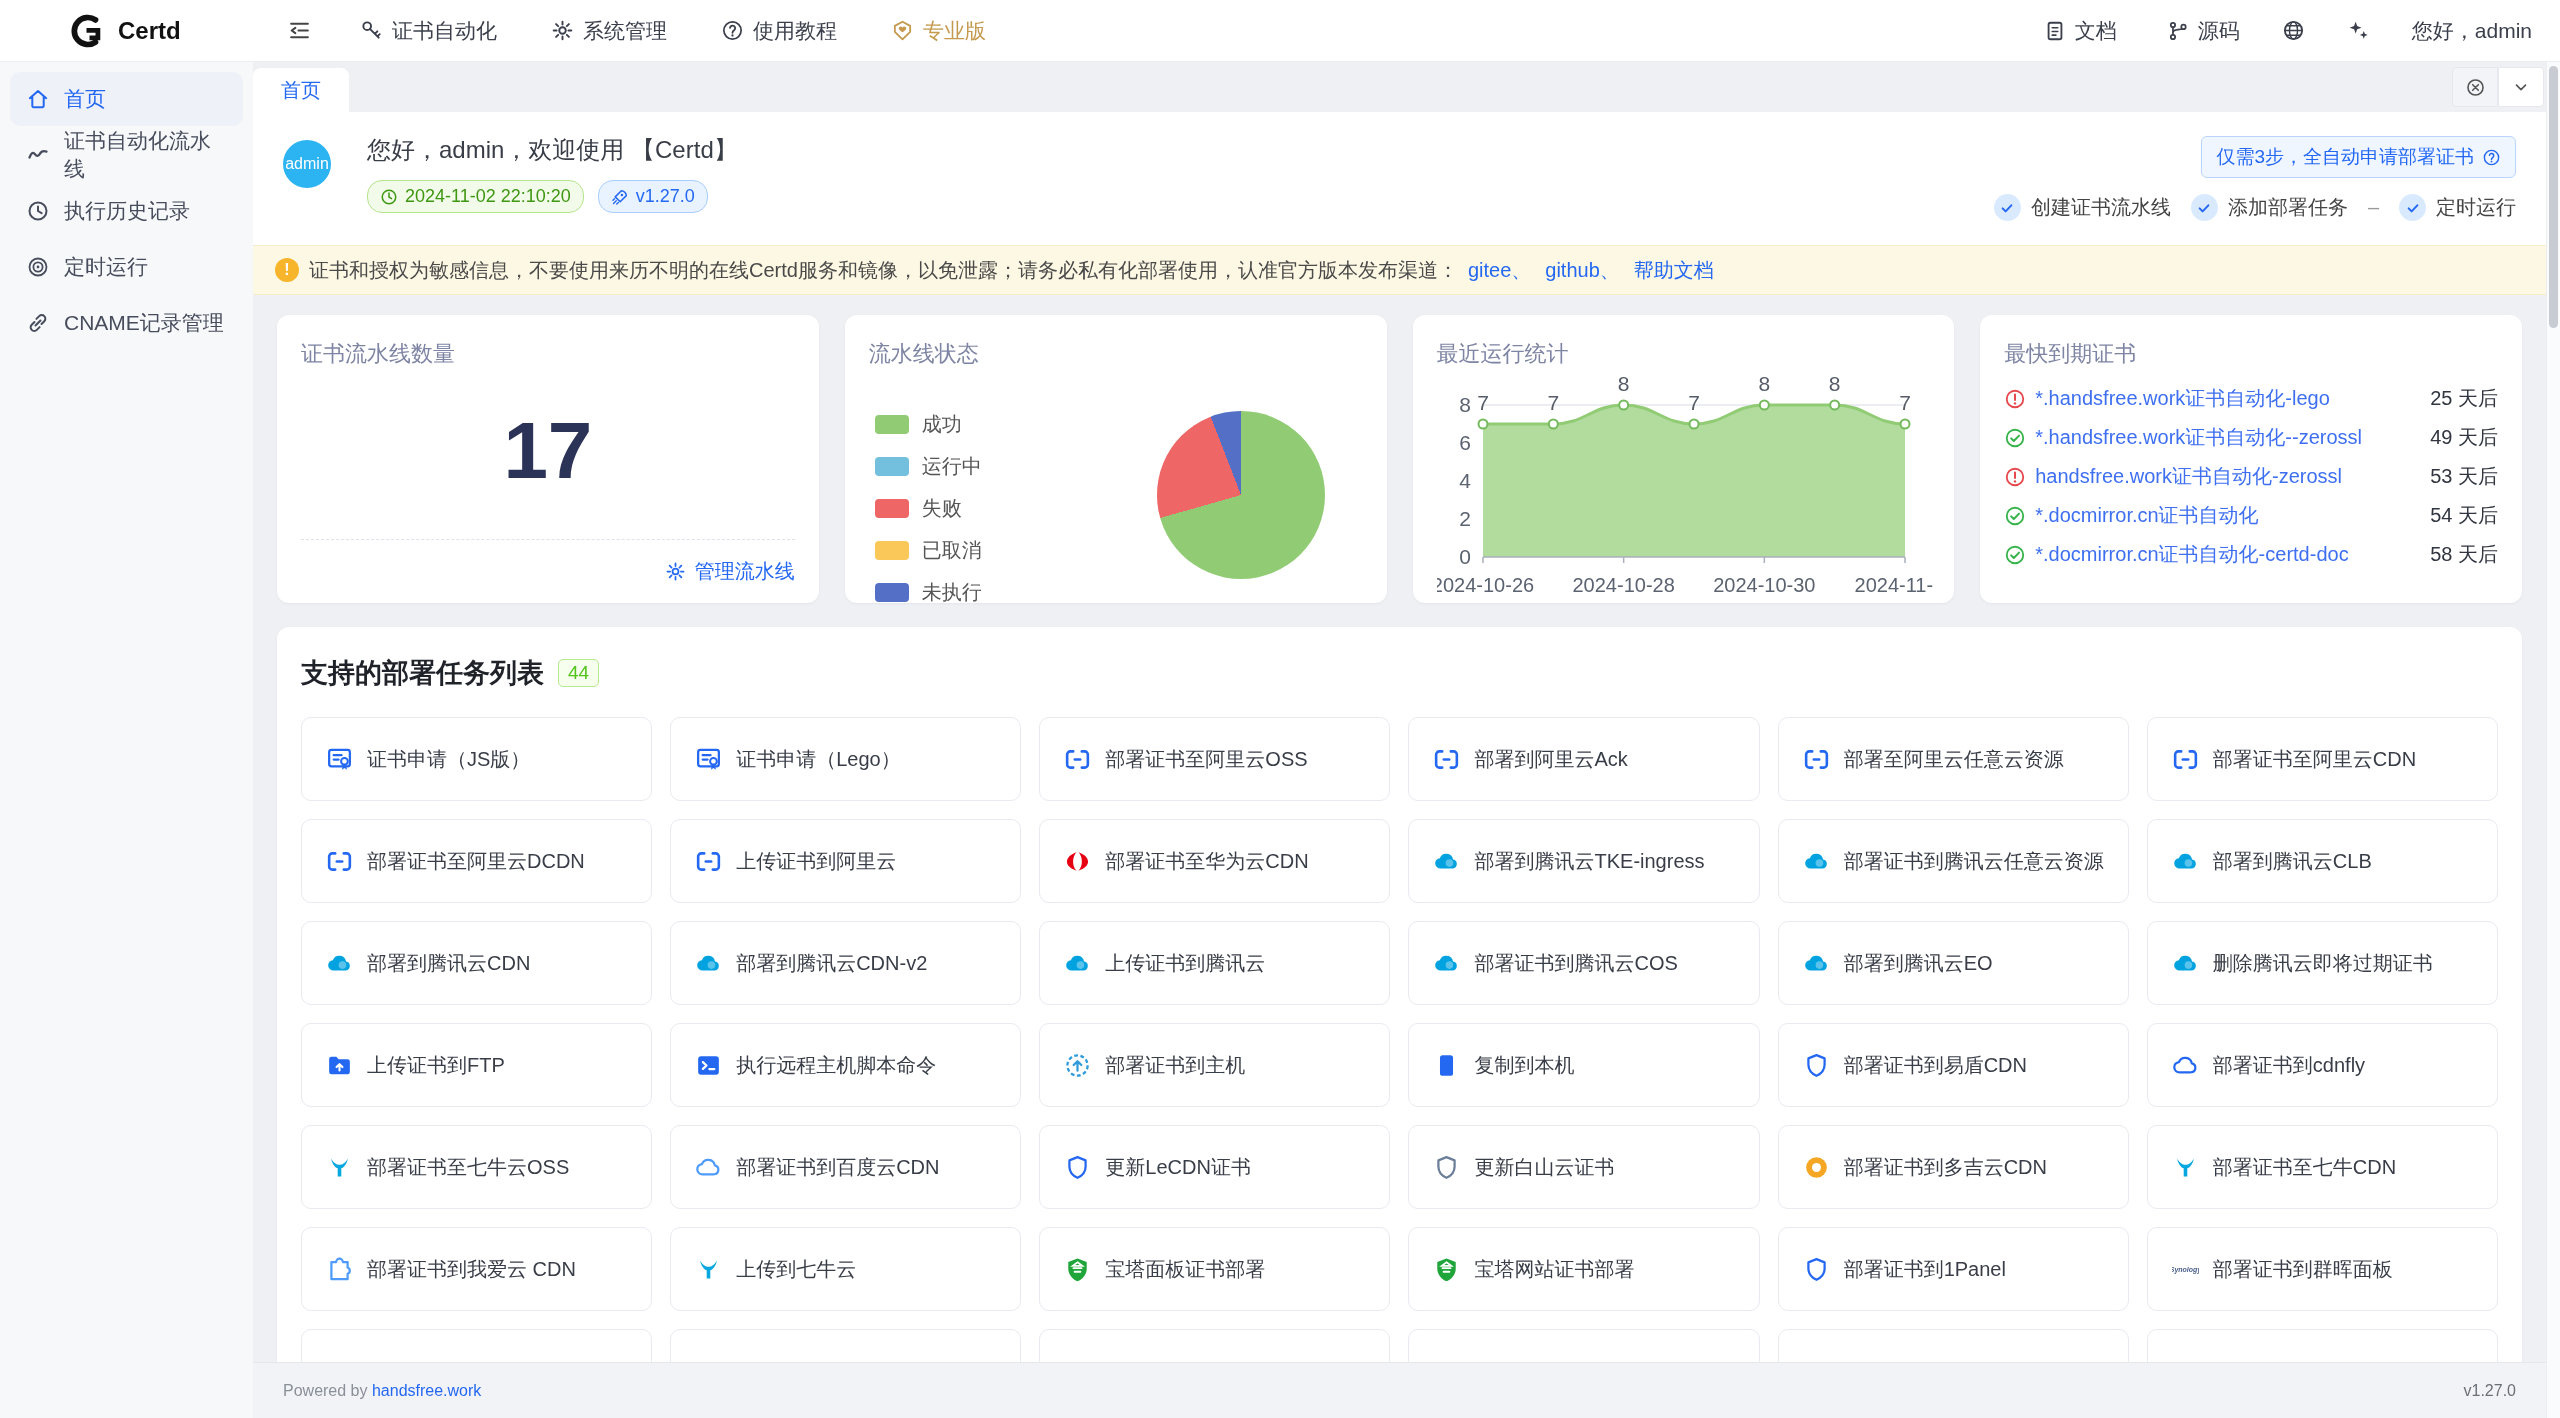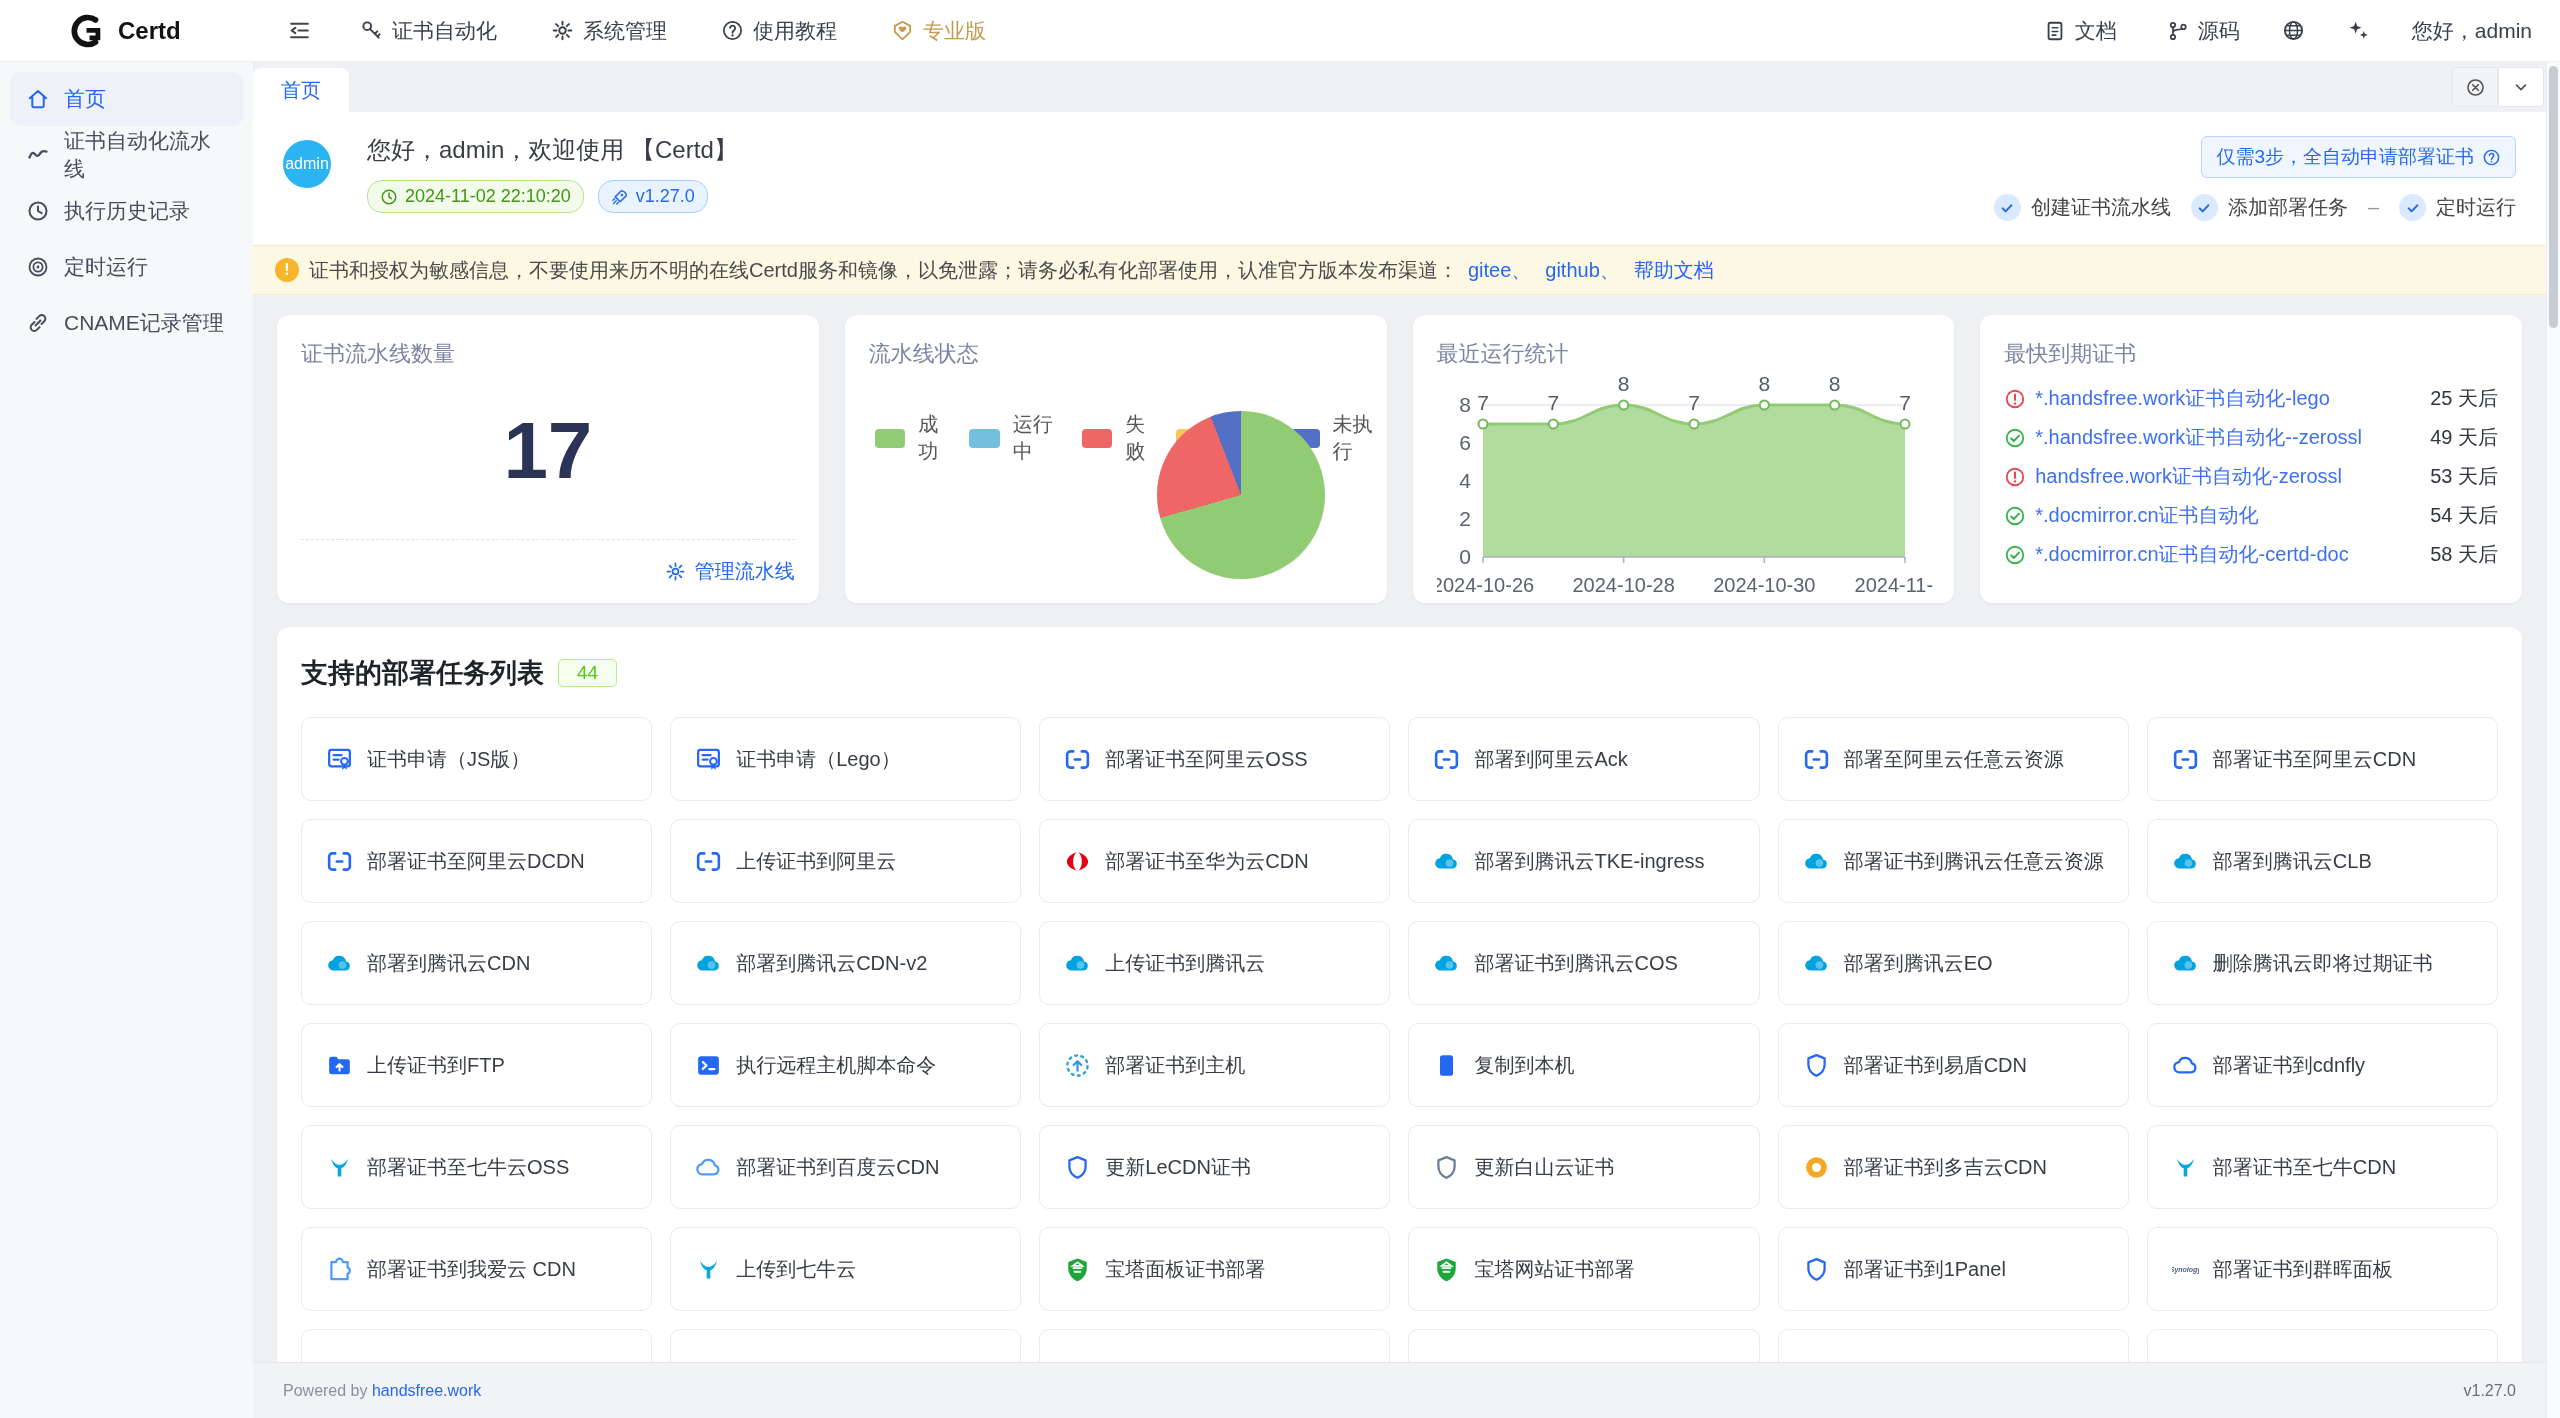--- a/index.html
+++ b/index.html
@@ -51,33 +51,33 @@
 
   .notice{height:50px;background:#fdf8e3;border-top:1px solid #f5ecc8;border-bottom:1px solid #f5ecc8;display:flex;align-items:center;padding:0 22px;font-size:20px;color:#4a4a4a;gap:10px}
   .notice a{color:#2468f2;text-decoration:none;cursor:pointer}
   .warn-dot{width:24px;height:24px;flex:none;border-radius:50%;background:#f7b52c;color:#fff;display:flex;align-items:center;justify-content:center;font-weight:bold;font-size:16px}
 
   .stats{display:grid;grid-template-columns:repeat(4,1fr);gap:26px;margin:20px 24px 0;height:288px}
   .card{background:#fff;border-radius:12px;box-shadow:0 1px 3px rgba(20,30,60,.05);position:relative;padding:24px;overflow:hidden}
   .card-title{font-size:22px;color:#7e84a3}
   .big-num{position:absolute;top:54px;left:0;right:0;bottom:70px;display:flex;align-items:center;justify-content:center;font-size:80px;font-weight:bold;color:#2b3356}
   .card-foot{position:absolute;left:24px;right:24px;bottom:0;height:64px;border-top:1px dashed #dfe2ea;display:flex;align-items:center;justify-content:flex-end;gap:9px;color:#2468f2;font-size:20px;cursor:pointer}
-  .legend{position:absolute;left:30px;top:96px;display:flex;flex-direction:row;gap:15px}
+  .legend{position:absolute;left:30px;top:96px;display:flex;flex-direction:column;gap:15px}
   .legend-item{display:flex;align-items:center;gap:13px;font-size:20px;color:#555}
   .swatch{width:34px;height:19px;border-radius:4px}
   .pie{position:absolute;right:62px;top:96px;width:168px;height:168px;border-radius:50%}
   .exp-list{margin-top:16px;display:flex;flex-direction:column;gap:12px}
   .exp-row{display:flex;align-items:center;gap:9px}
   .exp-name{font-size:20px;color:#3d6ff0;cursor:pointer;flex:1;white-space:nowrap;overflow:hidden;text-overflow:ellipsis}
   .exp-days{font-size:20px;color:#303540;white-space:nowrap}
 
   .tasks{margin:24px 24px 0;background:#fff;border-radius:12px;padding:28px 24px;box-shadow:0 1px 3px rgba(20,30,60,.05)}
   .tasks-head{display:flex;align-items:center;gap:14px;margin-bottom:26px}
   .tasks-title{font-size:27px;font-weight:bold;color:#1f2329}
-  .tasks-count{font-size:19px;color:#52c41a;background:#f6ffed;border:1px solid #b7eb8f;border-radius:5px;padding:2px 18px}
+  .tasks-count{font-size:19px;color:#52c41a;background:#f6ffed;border:1px solid #b7eb8f;border-radius:5px;padding:2px 9px}
   .task-grid{display:grid;grid-template-columns:repeat(6,1fr);gap:18px}
   .task-card{height:84px;border:1px solid #e8eaef;border-radius:10px;background:#fff;display:flex;align-items:center;gap:14px;padding:0 10px 0 24px;cursor:pointer}
   .task-label{font-size:20px;color:#383d47;white-space:nowrap;overflow:hidden;text-overflow:ellipsis}
 
   
   .footer{position:absolute;left:253px;right:14px;bottom:0;height:56px;background:#f2f3f6;border-top:1px solid #e6e7eb;display:flex;align-items:center;padding:0 30px;font-size:16px;color:#8a8f99;z-index:25}
   .footer a{color:#2468f2;text-decoration:none;cursor:pointer}
   .footer .ver{margin-left:auto;color:#6b7077}
   .scrollbar{position:absolute;top:62px;right:0;width:14px;bottom:0;background:#fafbfc;border-left:1px solid #ededf0;z-index:40}
   .thumb{position:absolute;top:4px;left:2px;width:9px;height:262px;border-radius:5px;background:#c8cbd2}

